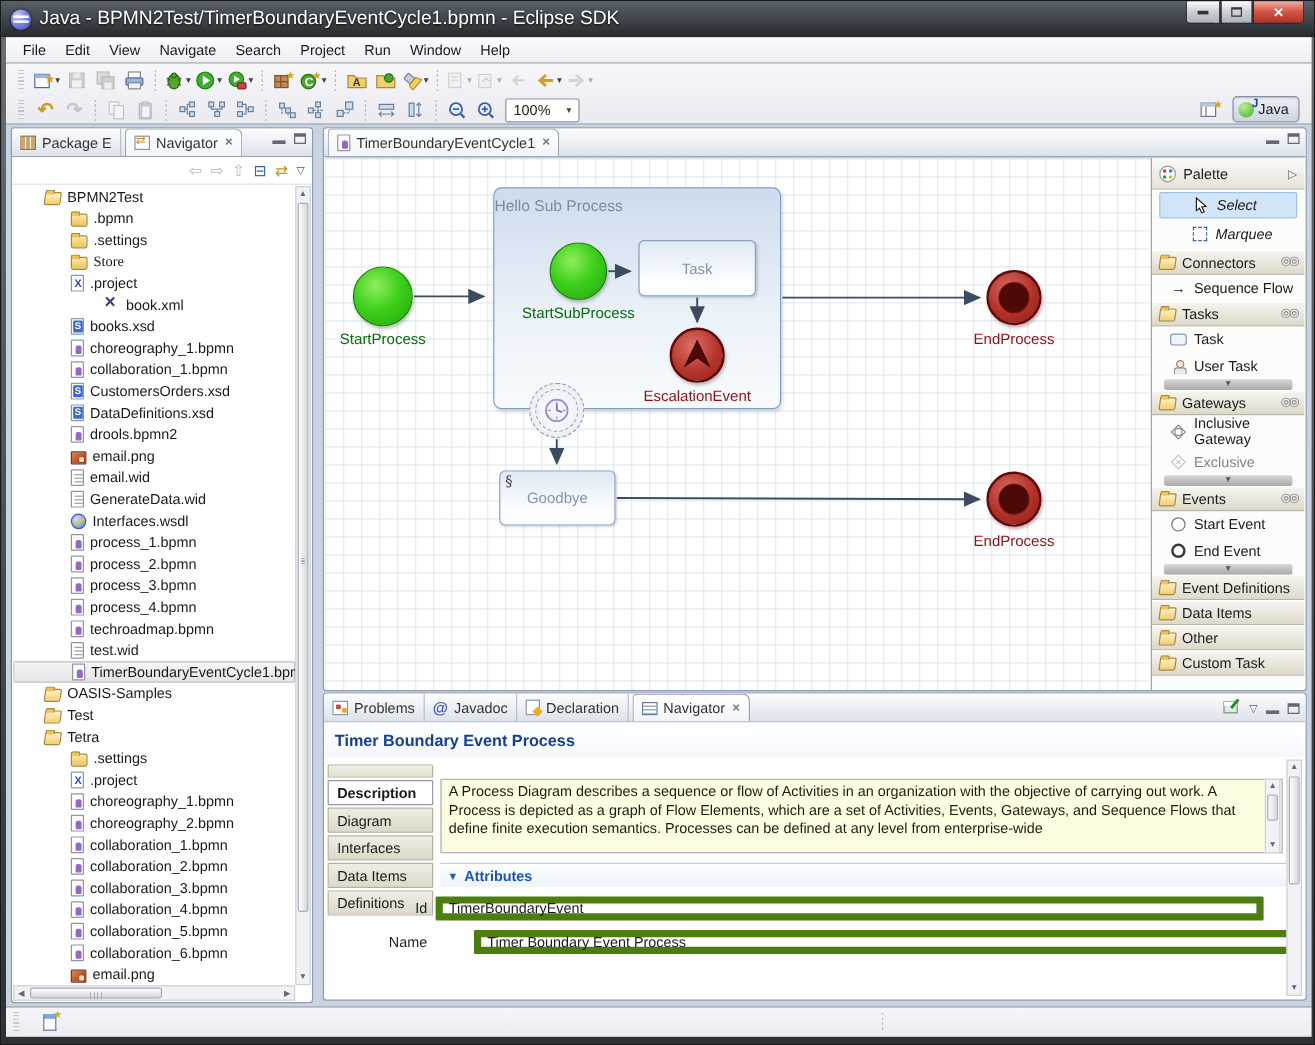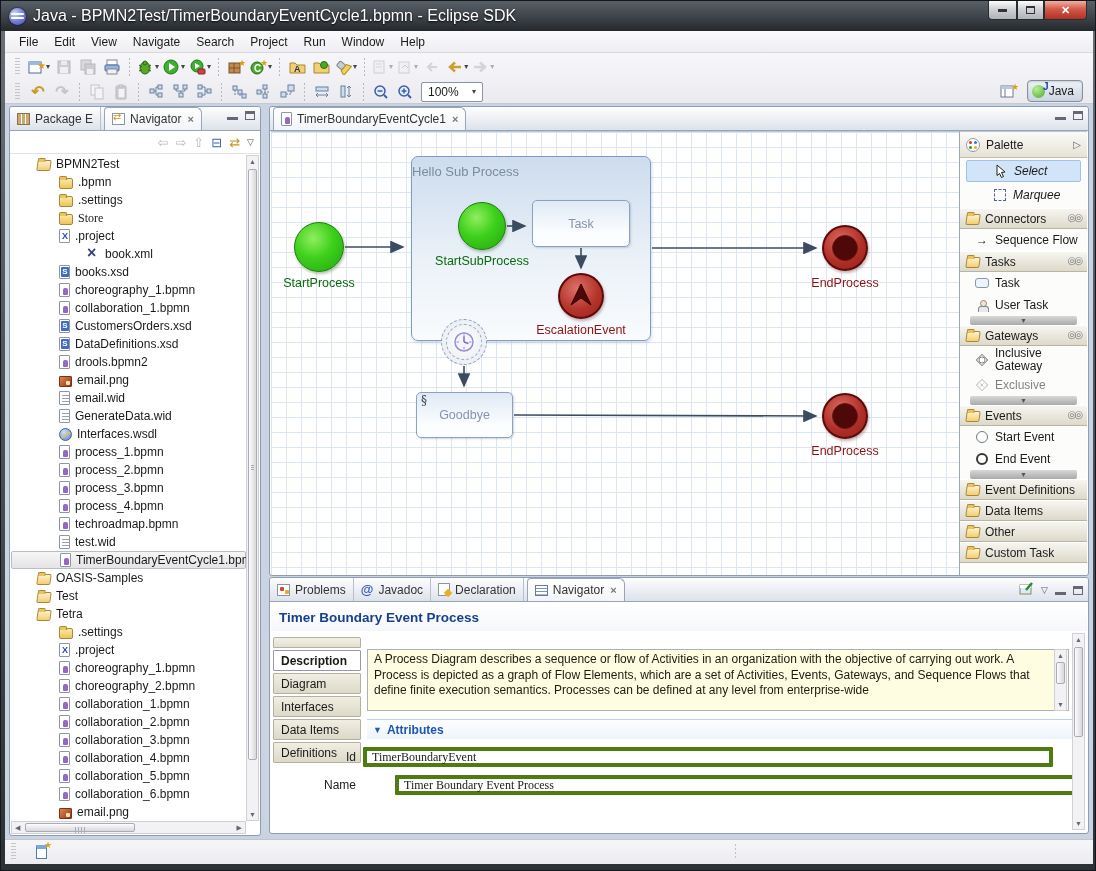--- a/index.html
+++ b/index.html
@@ -122,21 +122,21 @@
   .prop-body{position:absolute;left:1px;top:53px;right:1px;bottom:1px;background:#fff;}
   .side-tabs{position:absolute;left:2px;top:6px;width:88px;}
   .stub{height:11px;background:linear-gradient(#f2f0e6,#e2dfd0);border:1px solid #b5b1a1;border-radius:2px 2px 0 0;margin-bottom:2px;}
   .stab{height:21px;display:flex;align-items:center;padding-left:7px;background:linear-gradient(#f0eee2,#dcd9c8);border:1px solid #b5b1a1;margin-bottom:2px;border-radius:1px;}
   .stab.active{background:#fff;font-weight:bold;border-color:#9a96a8;}
   .desc-box{position:absolute;left:96px;top:18px;width:702px;height:62px;background:#fffde1;border:1px solid #a9b1bb;padding:2px 20px 2px 6px;line-height:15.5px;font-size:12px;color:#1c1c10;overflow:hidden;}
   .attr-band{position:absolute;left:96px;top:88px;width:716px;height:20px;border-top:1px solid #bcd0e8;background:linear-gradient(#fdfeff,#eef4fb);display:flex;align-items:center;color:#1c56b4;font-weight:bold;}
   .attr-band .tri{font-size:9px;margin:0 5px 0 6px;color:#2a5cb0;}
   .field-row{position:absolute;left:0;width:100%;display:flex;align-items:center;}
   .field-label{width:92px;text-align:right;padding-right:7px;color:#222;}
-  .field-input{width:690px;height:20px;background:#fff;border:4px solid #4d7c0f;border-radius:1px;display:flex;align-items:center;padding-left:5px;font-family:Liberation Serif, serif;}
+  .field-input{width:690px;height:20px;background:#fff;border:6px solid #4d7c0f;border-radius:1px;display:flex;align-items:center;padding-left:5px;}
   
   .bi{display:inline-block;position:relative;margin-right:5px;flex:0 0 auto;}
   .bi-problems{width:13px;height:12px;background:#fff;border:1px solid #8896a8;}
   .bi-problems:after{content:"";position:absolute;left:2px;top:2px;width:4px;height:4px;background:#d04838;border-radius:1px;box-shadow:5px 3px 0 #e8a828;}
   .bi-javadoc{color:#3858b8;font-weight:bold;font-size:13px;}
   .bi-decl{width:12px;height:13px;background:#fff;border:1px solid #8896a8;}
   .bi-decl:after{content:"";position:absolute;right:-2px;bottom:-1px;width:6px;height:6px;background:#e8b020;transform:rotate(45deg);}
   .bi-props{width:13px;height:11px;background:#fff;border:1px solid #6a7a96;}
   .bi-props:after{content:"";position:absolute;left:0;top:2px;width:11px;height:1px;background:#7a94c0;box-shadow:0 3px 0 #7a94c0,0 6px 0 #aab8d0;}
   .bi-pkg{width:13px;height:12px;border:1px solid #8a7250;background:repeating-linear-gradient(90deg,#caa86e 0 3px,#fff 3px 4px);}

